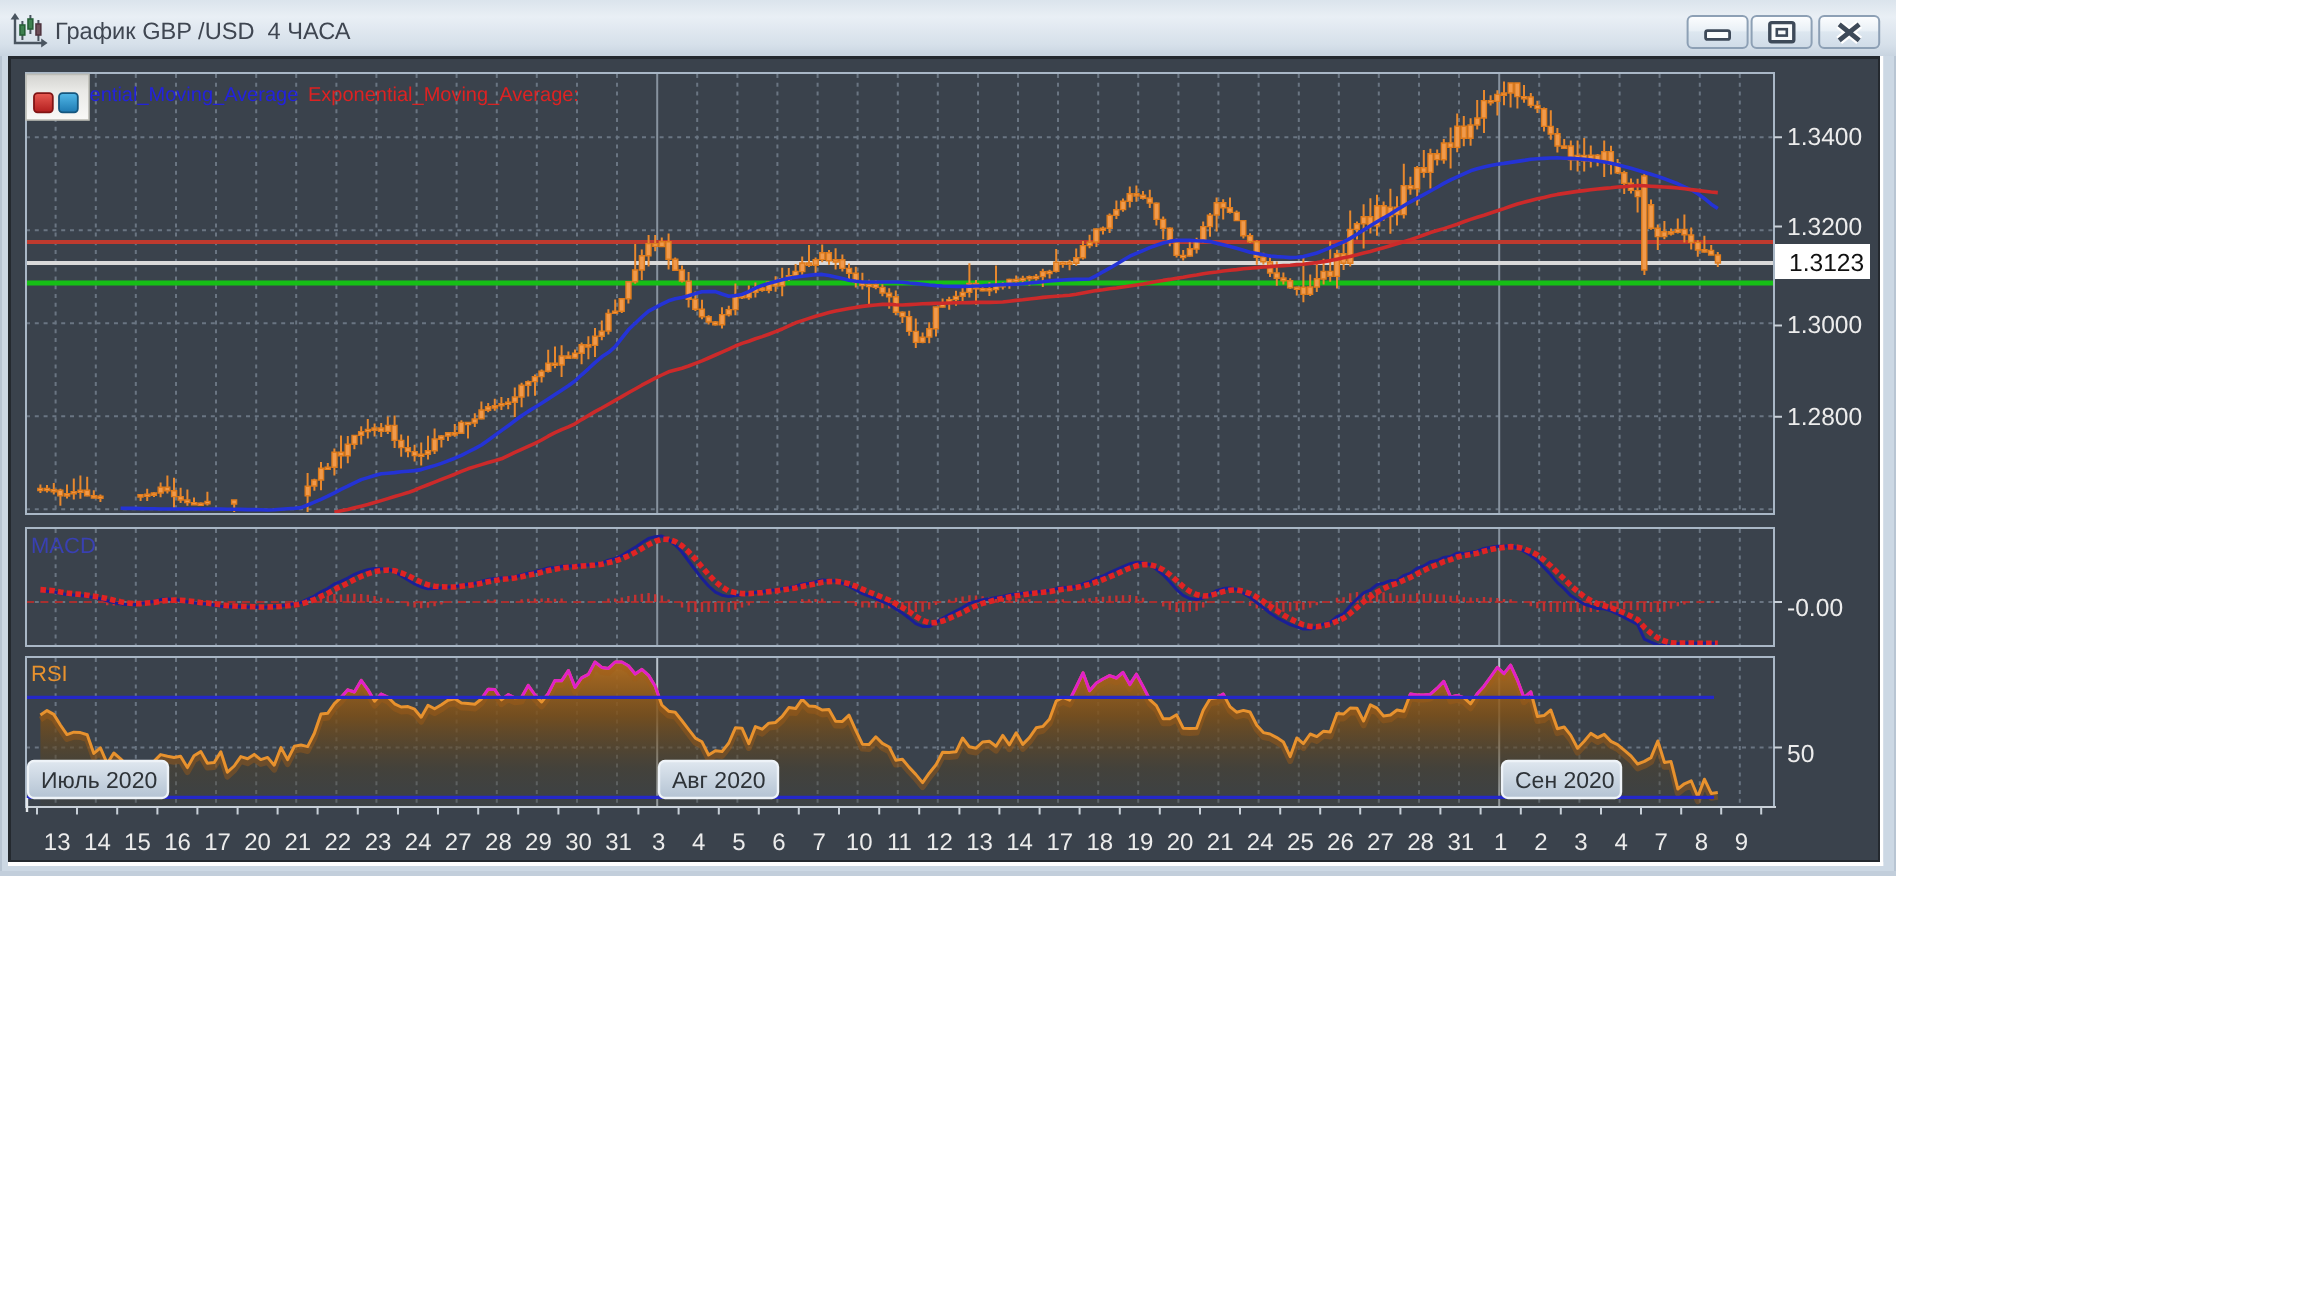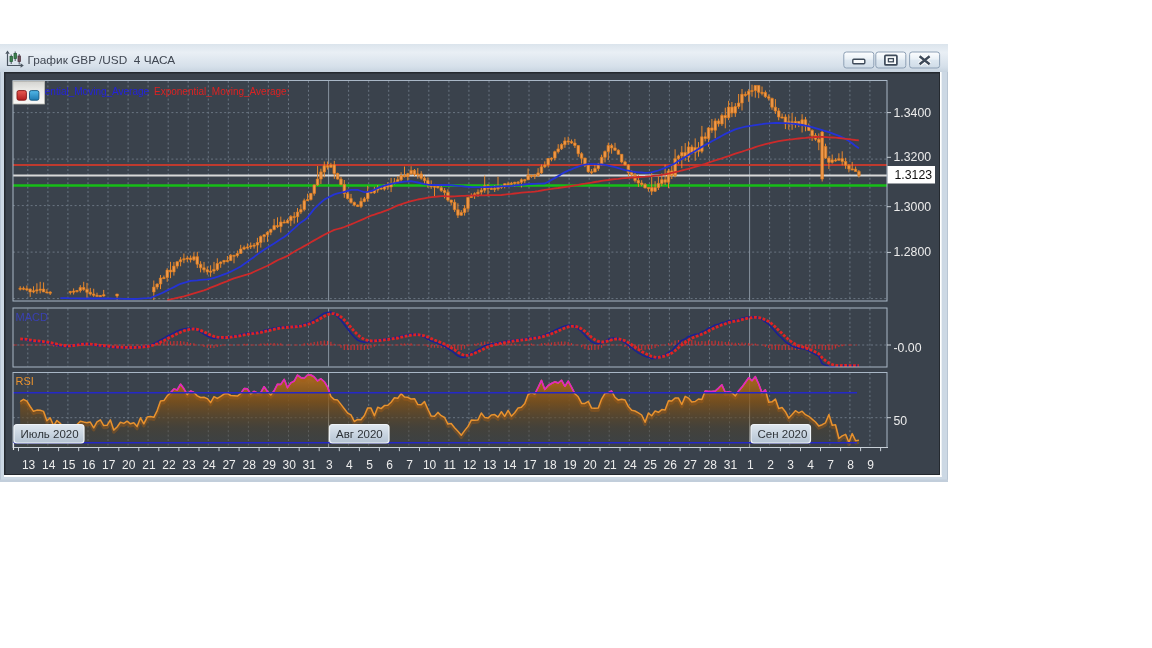--- a/index.html
+++ b/index.html
@@ -1,15 +1,15 @@
 <!DOCTYPE html>
 <html><head><meta charset="utf-8"><style>
 html,body{margin:0;padding:0;background:#ffffff;width:1152px;height:648px;overflow:hidden;}
 body{font-family:"Liberation Sans",sans-serif;}
-#win{position:absolute;left:0;top:0;margin-top:44px;}
+#win{position:absolute;left:0;top:0;}
 svg text{font-family:"Liberation Sans",sans-serif;}
 </style></head>
 <body>
 <div id="win"><svg width="948" height="438" viewBox="0 0 948 438">
 <defs>
 <linearGradient id="tbar" x1="0" y1="0" x2="0" y2="1">
  <stop offset="0" stop-color="#dbe4ec"></stop>
           <stop offset="0.3" stop-color="#e9eff5"></stop>
  <stop offset="0.8" stop-color="#d6e0ea"></stop>
           <stop offset="1" stop-color="#c8d4e0"></stop>

